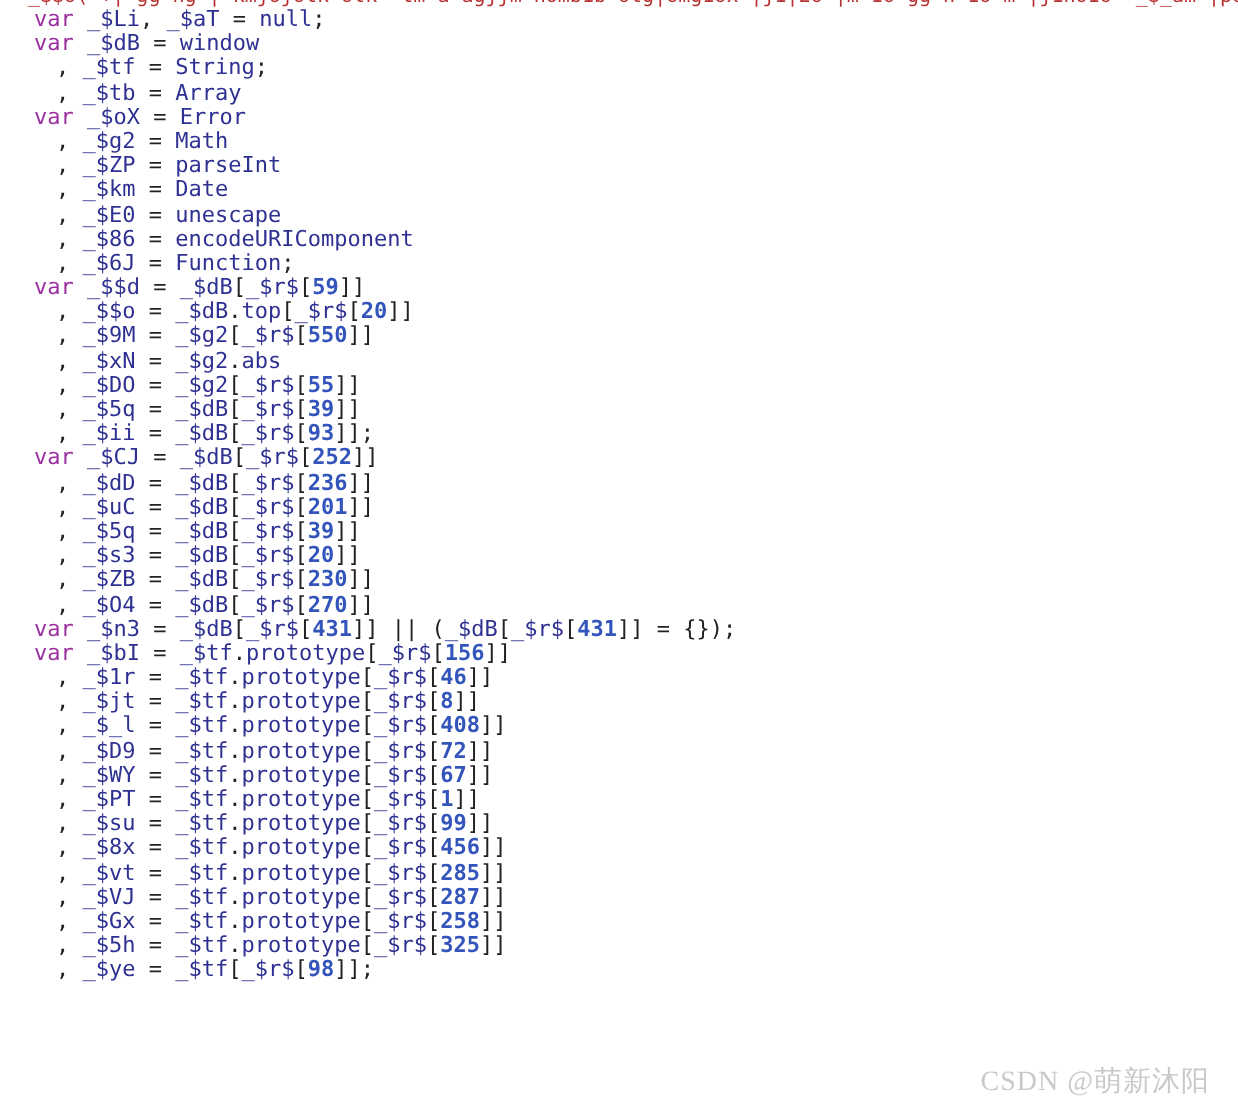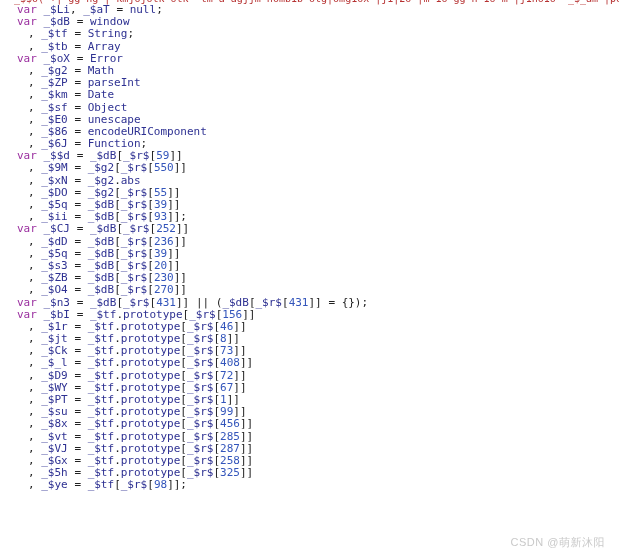--- a/index.html
+++ b/index.html
@@ -60,65 +60,65 @@
     line-height: 11px;
     height: 11px;
     opacity: 0.92;
   }
 
   
   #watermark {
     position: absolute;
     right: 14px;
     bottom: 10px;
-    font-family: Liberation Sans, sans-serif;
-    font-size: 11px;
+    font-family: Liberation Serif, serif;
+    font-size: 14px;
     color: #c9c9c9;
     letter-spacing: 0.5px;
     user-select: none;
     pointer-events: none;
     white-space: nowrap;
   }
 </style>
-<style>.tok-kw{color:#9B30A0;}.tok-id{color:#2E3192;}.tok-glob{color:#2E3192;}.tok-op{color:#222222;}.tok-num{color:#3355BB;}.tok-str{color:#B02020;}.code-line{color:#222222;}#watermark{color:#c9c9c9;}#code-viewer{background:#ffffff;}</style></head>
+<style>.tok-kw{color:#9B30A0;}.tok-id{color:#2E3192;}.tok-glob{color:#2E3192;}.tok-op{color:#222222;}.tok-num{color:#3355BB;font-weight:bold;}.tok-str{color:#B02020;}.code-line{color:#222222;}#watermark{color:#c9c9c9;}#code-viewer{background:#ffffff;}</style></head>
 <body>
 
 <div id="code-viewer">
 
   <div id="code-lines">
       <div class="code-line clipped-top ind-clip"><span class="tok-str">_$$o("+|=gg~ng^|"kmjojotk"otk"~tm~a~agjjm~nomb1b~otg|omg1ox~|j1|2o~|m~1o~gg~n~1o~m~|j1no1o~~_$_am~|po</span></div>
       <div class="code-line ind-var"><span class="tok-kw">var</span> <span class="tok-id">_$Li</span><span class="tok-op">,</span> <span class="tok-id">_$aT</span> <span class="tok-op">=</span> <span class="tok-glob">null</span><span class="tok-op">;</span></div>
       <div class="code-line ind-var"><span class="tok-kw">var</span> <span class="tok-id">_$dB</span> <span class="tok-op">=</span> <span class="tok-glob">window</span></div>
       <div class="code-line ind-cont"><span class="tok-op">,</span> <span class="tok-id">_$tf</span> <span class="tok-op">=</span> <span class="tok-glob">String</span><span class="tok-op">;</span></div>
       <div class="code-line ind-cont"><span class="tok-op">,</span> <span class="tok-id">_$tb</span> <span class="tok-op">=</span> <span class="tok-glob">Array</span></div>
       <div class="code-line ind-var"><span class="tok-kw">var</span> <span class="tok-id">_$oX</span> <span class="tok-op">=</span> <span class="tok-glob">Error</span></div>
       <div class="code-line ind-cont"><span class="tok-op">,</span> <span class="tok-id">_$g2</span> <span class="tok-op">=</span> <span class="tok-glob">Math</span></div>
       <div class="code-line ind-cont"><span class="tok-op">,</span> <span class="tok-id">_$ZP</span> <span class="tok-op">=</span> <span class="tok-glob">parseInt</span></div>
       <div class="code-line ind-cont"><span class="tok-op">,</span> <span class="tok-id">_$km</span> <span class="tok-op">=</span> <span class="tok-glob">Date</span></div>
-      <div class="code-line ind-cont"><span class="tok-op">,</span> <span class="tok-id">_$sf</span> <span class="tok-op">=</span> <span class="tok-glob">Object</span></div>
       <div class="code-line ind-cont"><span class="tok-op">,</span> <span class="tok-id">_$E0</span> <span class="tok-op">=</span> <span class="tok-glob">unescape</span></div>
       <div class="code-line ind-cont"><span class="tok-op">,</span> <span class="tok-id">_$86</span> <span class="tok-op">=</span> <span class="tok-glob">encodeURIComponent</span></div>
       <div class="code-line ind-cont"><span class="tok-op">,</span> <span class="tok-id">_$6J</span> <span class="tok-op">=</span> <span class="tok-glob">Function</span><span class="tok-op">;</span></div>
       <div class="code-line ind-var"><span class="tok-kw">var</span> <span class="tok-id">_$$d</span> <span class="tok-op">=</span> <span class="tok-id">_$dB</span><span class="tok-op">[</span><span class="tok-id">_$r$</span><span class="tok-op">[</span><span class="tok-num">59</span><span class="tok-op">]]</span></div>
+      <div class="code-line ind-cont"><span class="tok-op">,</span> <span class="tok-id">_$$o</span> <span class="tok-op">=</span> <span class="tok-id">_$dB</span><span class="tok-op">.</span><span class="tok-glob">top</span><span class="tok-op">[</span><span class="tok-id">_$r$</span><span class="tok-op">[</span><span class="tok-num">20</span><span class="tok-op">]]</span></div>
       <div class="code-line ind-cont"><span class="tok-op">,</span> <span class="tok-id">_$9M</span> <span class="tok-op">=</span> <span class="tok-id">_$g2</span><span class="tok-op">[</span><span class="tok-id">_$r$</span><span class="tok-op">[</span><span class="tok-num">550</span><span class="tok-op">]]</span></div>
       <div class="code-line ind-cont"><span class="tok-op">,</span> <span class="tok-id">_$xN</span> <span class="tok-op">=</span> <span class="tok-id">_$g2</span><span class="tok-op">.</span><span class="tok-glob">abs</span></div>
       <div class="code-line ind-cont"><span class="tok-op">,</span> <span class="tok-id">_$DO</span> <span class="tok-op">=</span> <span class="tok-id">_$g2</span><span class="tok-op">[</span><span class="tok-id">_$r$</span><span class="tok-op">[</span><span class="tok-num">55</span><span class="tok-op">]]</span></div>
       <div class="code-line ind-cont"><span class="tok-op">,</span> <span class="tok-id">_$5q</span> <span class="tok-op">=</span> <span class="tok-id">_$dB</span><span class="tok-op">[</span><span class="tok-id">_$r$</span><span class="tok-op">[</span><span class="tok-num">39</span><span class="tok-op">]]</span></div>
       <div class="code-line ind-cont"><span class="tok-op">,</span> <span class="tok-id">_$ii</span> <span class="tok-op">=</span> <span class="tok-id">_$dB</span><span class="tok-op">[</span><span class="tok-id">_$r$</span><span class="tok-op">[</span><span class="tok-num">93</span><span class="tok-op">]];</span></div>
       <div class="code-line ind-var"><span class="tok-kw">var</span> <span class="tok-id">_$CJ</span> <span class="tok-op">=</span> <span class="tok-id">_$dB</span><span class="tok-op">[</span><span class="tok-id">_$r$</span><span class="tok-op">[</span><span class="tok-num">252</span><span class="tok-op">]]</span></div>
       <div class="code-line ind-cont"><span class="tok-op">,</span> <span class="tok-id">_$dD</span> <span class="tok-op">=</span> <span class="tok-id">_$dB</span><span class="tok-op">[</span><span class="tok-id">_$r$</span><span class="tok-op">[</span><span class="tok-num">236</span><span class="tok-op">]]</span></div>
+      <div class="code-line ind-cont"><span class="tok-op">,</span> <span class="tok-id">_$uC</span> <span class="tok-op">=</span> <span class="tok-id">_$dB</span><span class="tok-op">[</span><span class="tok-id">_$r$</span><span class="tok-op">[</span><span class="tok-num">201</span><span class="tok-op">]]</span></div>
       <div class="code-line ind-cont"><span class="tok-op">,</span> <span class="tok-id">_$5q</span> <span class="tok-op">=</span> <span class="tok-id">_$dB</span><span class="tok-op">[</span><span class="tok-id">_$r$</span><span class="tok-op">[</span><span class="tok-num">39</span><span class="tok-op">]]</span></div>
       <div class="code-line ind-cont"><span class="tok-op">,</span> <span class="tok-id">_$s3</span> <span class="tok-op">=</span> <span class="tok-id">_$dB</span><span class="tok-op">[</span><span class="tok-id">_$r$</span><span class="tok-op">[</span><span class="tok-num">20</span><span class="tok-op">]]</span></div>
       <div class="code-line ind-cont"><span class="tok-op">,</span> <span class="tok-id">_$ZB</span> <span class="tok-op">=</span> <span class="tok-id">_$dB</span><span class="tok-op">[</span><span class="tok-id">_$r$</span><span class="tok-op">[</span><span class="tok-num">230</span><span class="tok-op">]]</span></div>
       <div class="code-line ind-cont"><span class="tok-op">,</span> <span class="tok-id">_$O4</span> <span class="tok-op">=</span> <span class="tok-id">_$dB</span><span class="tok-op">[</span><span class="tok-id">_$r$</span><span class="tok-op">[</span><span class="tok-num">270</span><span class="tok-op">]]</span></div>
       <div class="code-line ind-var"><span class="tok-kw">var</span> <span class="tok-id">_$n3</span> <span class="tok-op">=</span> <span class="tok-id">_$dB</span><span class="tok-op">[</span><span class="tok-id">_$r$</span><span class="tok-op">[</span><span class="tok-num">431</span><span class="tok-op">]]</span> <span class="tok-op">||</span> <span class="tok-op">(</span><span class="tok-id">_$dB</span><span class="tok-op">[</span><span class="tok-id">_$r$</span><span class="tok-op">[</span><span class="tok-num">431</span><span class="tok-op">]]</span> <span class="tok-op">=</span> <span class="tok-op">{});</span></div>
       <div class="code-line ind-var"><span class="tok-kw">var</span> <span class="tok-id">_$bI</span> <span class="tok-op">=</span> <span class="tok-id">_$tf</span><span class="tok-op">.</span><span class="tok-glob">prototype</span><span class="tok-op">[</span><span class="tok-id">_$r$</span><span class="tok-op">[</span><span class="tok-num">156</span><span class="tok-op">]]</span></div>
       <div class="code-line ind-cont"><span class="tok-op">,</span> <span class="tok-id">_$1r</span> <span class="tok-op">=</span> <span class="tok-id">_$tf</span><span class="tok-op">.</span><span class="tok-glob">prototype</span><span class="tok-op">[</span><span class="tok-id">_$r$</span><span class="tok-op">[</span><span class="tok-num">46</span><span class="tok-op">]]</span></div>
       <div class="code-line ind-cont"><span class="tok-op">,</span> <span class="tok-id">_$jt</span> <span class="tok-op">=</span> <span class="tok-id">_$tf</span><span class="tok-op">.</span><span class="tok-glob">prototype</span><span class="tok-op">[</span><span class="tok-id">_$r$</span><span class="tok-op">[</span><span class="tok-num">8</span><span class="tok-op">]]</span></div>
-      <div class="code-line ind-cont"><span class="tok-op">,</span> <span class="tok-id">_$Ck</span> <span class="tok-op">=</span> <span class="tok-id">_$tf</span><span class="tok-op">.</span><span class="tok-glob">prototype</span><span class="tok-op">[</span><span class="tok-id">_$r$</span><span class="tok-op">[</span><span class="tok-num">73</span><span class="tok-op">]]</span></div>
       <div class="code-line ind-cont"><span class="tok-op">,</span> <span class="tok-id">_$_l</span> <span class="tok-op">=</span> <span class="tok-id">_$tf</span><span class="tok-op">.</span><span class="tok-glob">prototype</span><span class="tok-op">[</span><span class="tok-id">_$r$</span><span class="tok-op">[</span><span class="tok-num">408</span><span class="tok-op">]]</span></div>
       <div class="code-line ind-cont"><span class="tok-op">,</span> <span class="tok-id">_$D9</span> <span class="tok-op">=</span> <span class="tok-id">_$tf</span><span class="tok-op">.</span><span class="tok-glob">prototype</span><span class="tok-op">[</span><span class="tok-id">_$r$</span><span class="tok-op">[</span><span class="tok-num">72</span><span class="tok-op">]]</span></div>
       <div class="code-line ind-cont"><span class="tok-op">,</span> <span class="tok-id">_$WY</span> <span class="tok-op">=</span> <span class="tok-id">_$tf</span><span class="tok-op">.</span><span class="tok-glob">prototype</span><span class="tok-op">[</span><span class="tok-id">_$r$</span><span class="tok-op">[</span><span class="tok-num">67</span><span class="tok-op">]]</span></div>
       <div class="code-line ind-cont"><span class="tok-op">,</span> <span class="tok-id">_$PT</span> <span class="tok-op">=</span> <span class="tok-id">_$tf</span><span class="tok-op">.</span><span class="tok-glob">prototype</span><span class="tok-op">[</span><span class="tok-id">_$r$</span><span class="tok-op">[</span><span class="tok-num">1</span><span class="tok-op">]]</span></div>
       <div class="code-line ind-cont"><span class="tok-op">,</span> <span class="tok-id">_$su</span> <span class="tok-op">=</span> <span class="tok-id">_$tf</span><span class="tok-op">.</span><span class="tok-glob">prototype</span><span class="tok-op">[</span><span class="tok-id">_$r$</span><span class="tok-op">[</span><span class="tok-num">99</span><span class="tok-op">]]</span></div>
       <div class="code-line ind-cont"><span class="tok-op">,</span> <span class="tok-id">_$8x</span> <span class="tok-op">=</span> <span class="tok-id">_$tf</span><span class="tok-op">.</span><span class="tok-glob">prototype</span><span class="tok-op">[</span><span class="tok-id">_$r$</span><span class="tok-op">[</span><span class="tok-num">456</span><span class="tok-op">]]</span></div>
       <div class="code-line ind-cont"><span class="tok-op">,</span> <span class="tok-id">_$vt</span> <span class="tok-op">=</span> <span class="tok-id">_$tf</span><span class="tok-op">.</span><span class="tok-glob">prototype</span><span class="tok-op">[</span><span class="tok-id">_$r$</span><span class="tok-op">[</span><span class="tok-num">285</span><span class="tok-op">]]</span></div>
       <div class="code-line ind-cont"><span class="tok-op">,</span> <span class="tok-id">_$VJ</span> <span class="tok-op">=</span> <span class="tok-id">_$tf</span><span class="tok-op">.</span><span class="tok-glob">prototype</span><span class="tok-op">[</span><span class="tok-id">_$r$</span><span class="tok-op">[</span><span class="tok-num">287</span><span class="tok-op">]]</span></div>
       <div class="code-line ind-cont"><span class="tok-op">,</span> <span class="tok-id">_$Gx</span> <span class="tok-op">=</span> <span class="tok-id">_$tf</span><span class="tok-op">.</span><span class="tok-glob">prototype</span><span class="tok-op">[</span><span class="tok-id">_$r$</span><span class="tok-op">[</span><span class="tok-num">258</span><span class="tok-op">]]</span></div>
       <div class="code-line ind-cont"><span class="tok-op">,</span> <span class="tok-id">_$5h</span> <span class="tok-op">=</span> <span class="tok-id">_$tf</span><span class="tok-op">.</span><span class="tok-glob">prototype</span><span class="tok-op">[</span><span class="tok-id">_$r$</span><span class="tok-op">[</span><span class="tok-num">325</span><span class="tok-op">]]</span></div>

